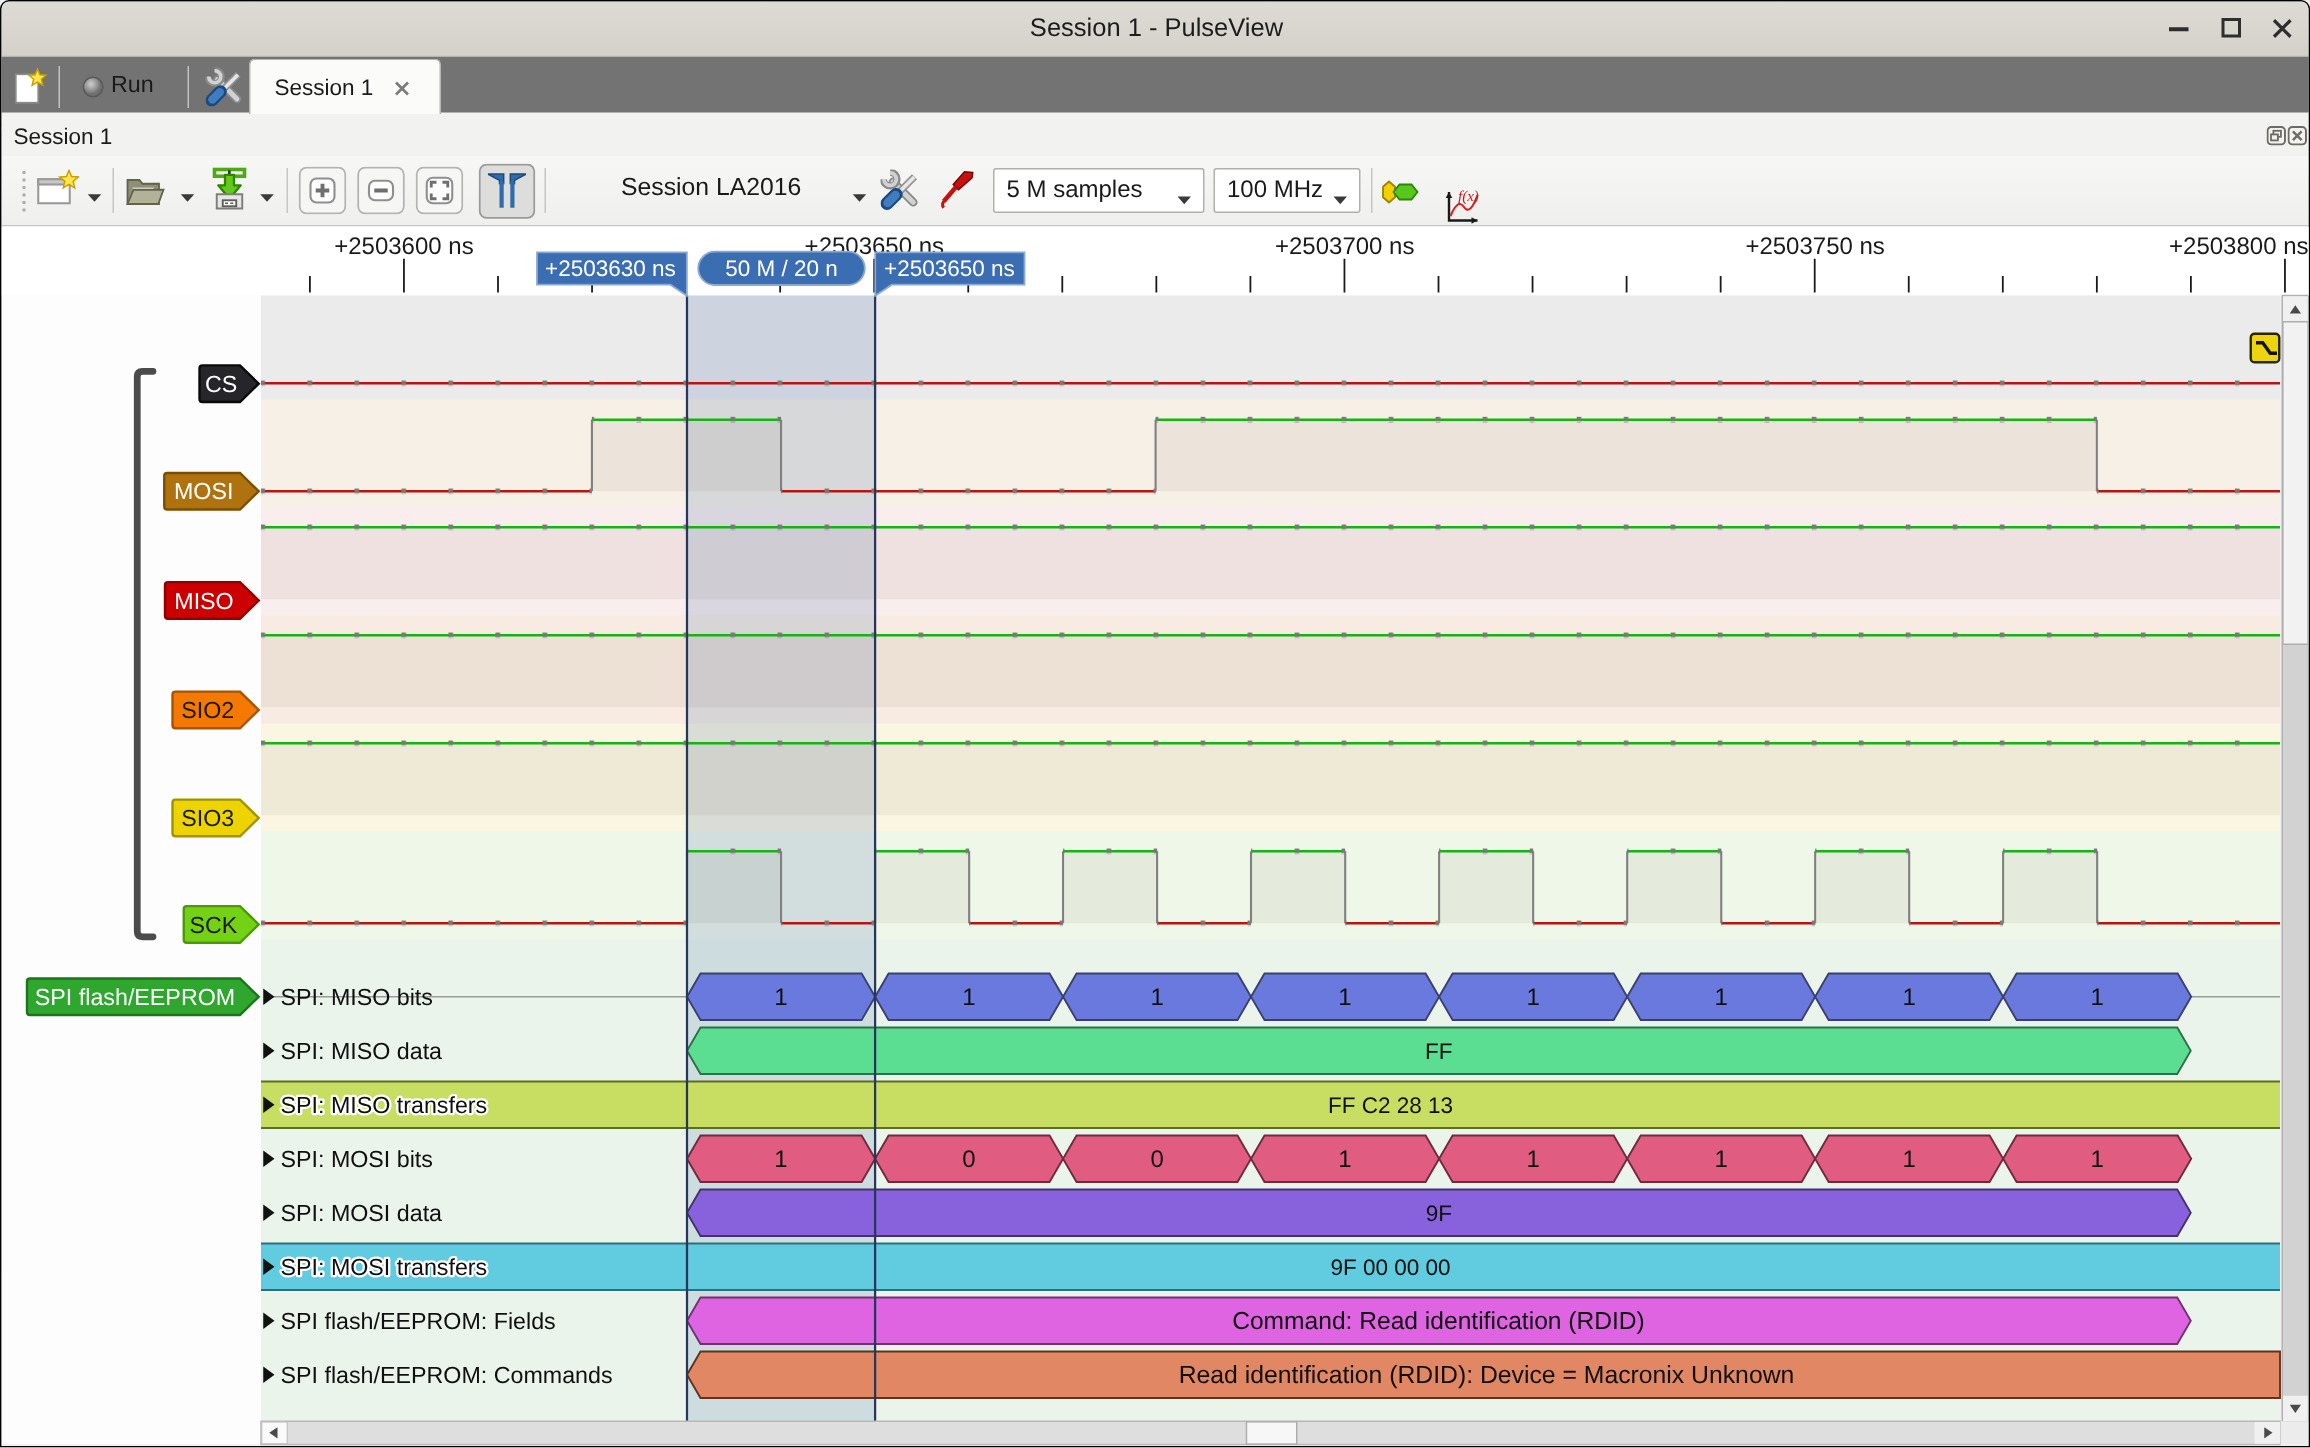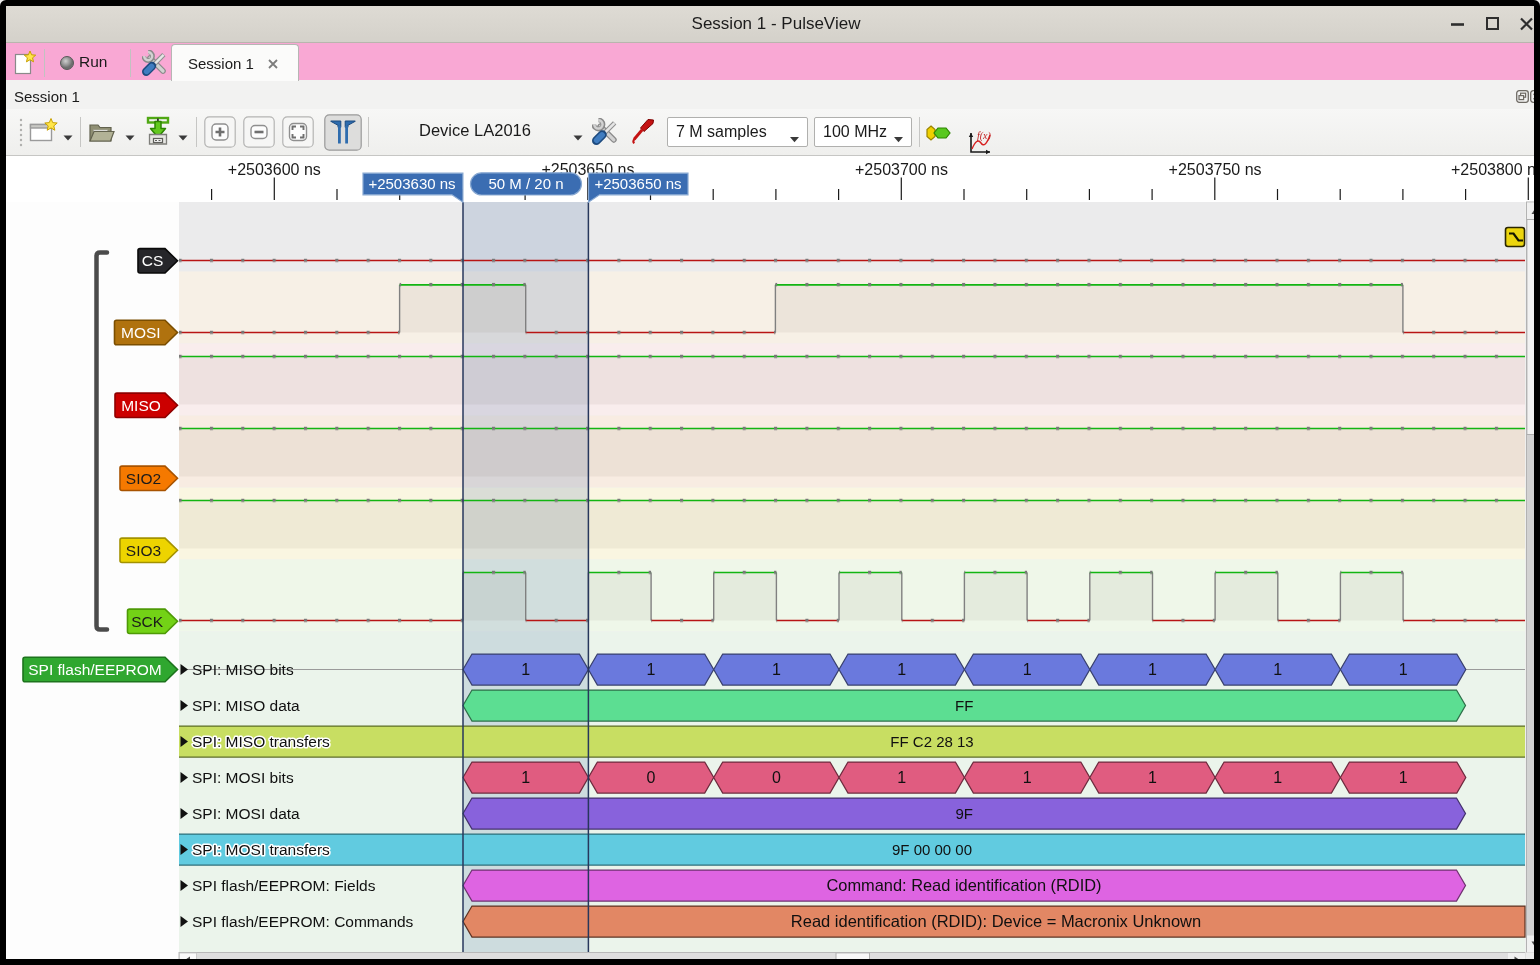--- a/index.html
+++ b/index.html
@@ -1,20 +1,20 @@
 <!DOCTYPE html>
 <html><head><meta charset="utf-8">
 <style>
 *{margin:0;padding:0;box-sizing:border-box}
 html,body{width:1540px;height:965px;overflow:hidden;font-family:"Liberation Sans",sans-serif;background:#efefee;-webkit-font-smoothing:antialiased}
-#win{position:relative;width:1540px;height:965px;border:6px solid #000000;border-radius:6px 6px 0 0;overflow:hidden}
+#win{position:relative;width:1540px;height:965px;border:1px solid #000000;border-radius:6px 6px 0 0;overflow:hidden}
 #titlebar{position:absolute;left:0;top:0;width:1540px;height:37px;background:linear-gradient(#dedbd4,#d4d1ca);border-bottom:1px solid #b9b5ae}
 #titlebar .t{position:absolute;left:0;right:0;top:8px;text-align:center;font-size:17px;color:#1c1c1c}
 .wb{position:absolute;top:0;height:37px;width:30px}
-#tabbar{position:absolute;left:0;top:37px;width:1540px;height:48px;background:#f9a8d4;border-bottom:1px solid #bbbbb9}
+#tabbar{position:absolute;left:0;top:37px;width:1540px;height:48px;background:#737373;border-bottom:1px solid #bbbbb9}
 .vsep{position:absolute;top:6px;height:28px;width:1px;background:#c2c2c0}
 #tab{position:absolute;left:165px;top:0.5px;width:128px;height:37.5px;z-index:3;background:#fbfbfa;border:1px solid #b6b6b4;border-bottom:none;border-radius:4px 4px 0 0;font-size:15px;color:#1a1a1a}
 #dockrow{position:absolute;left:0;top:74px;width:1540px;height:29px;background:#f2f2f1}
 #toolbar{position:absolute;left:0;top:103px;width:1540px;height:47px;background:linear-gradient(#f7f7f6,#efefed);border-bottom:1px solid #c6c6c4}
 .tsep{position:absolute;top:8px;height:30px;width:1px;background:#c6c6c4}
 .combo{position:absolute;top:8px;height:30px;background:#ffffff;border:1px solid #b0b0ae;border-radius:2px;font-size:16px;color:#1a1a1a}
 .combo .ca{position:absolute;right:7px;top:11px}
 .ic{position:absolute}
 .lbl{position:absolute;font-size:15px;color:#1a1a1a}
 #gutter{position:absolute;left:0;top:196px;width:173px;height:751px;background:#fdfdfd}
@@ -141,21 +141,21 @@
  <span class="ic" style="left:318px;top:5px"><svg width="38" height="37" viewBox="0 0 38 37" style="">
           <rect x="0.8" y="0.8" width="36.4" height="35.4" rx="4.5" fill="#dddddc" stroke="#9a9a9a" stroke-width="1.2"></rect>
           <g>
             <path d="M6.8,7 h10 v6.3 h-2.8 v-2 l-7.2,-4 Z" fill="#2e6cae" stroke="#1a4a80" stroke-width="1"></path>
             <rect x="14" y="12" width="2.8" height="17.5" fill="#2e6cae"></rect>
             <path d="M31.2,7 h-10 v6.3 h2.8 v-2 l7.2,-4 Z" fill="#2e6cae" stroke="#1a4a80" stroke-width="1"></path>
             <rect x="21.2" y="12" width="2.8" height="17.5" fill="#2e6cae"></rect>
           </g>
         </svg></span>
  <div class="tsep" style="left:362px"></div>
- <span class="lbl" style="left:413px;top:12px;font-size:16.5px">Device LA2016</span>
+ <span class="lbl" style="left:413px;top:12px;font-size:16.5px">Session LA2016</span>
  <span class="ic" style="left:566px;top:19px"><svg width="12" height="8" viewBox="0 0 12 8" style="">
           <path d="M1.5,1.5 h9 l-4.5,5 Z" fill="#3a3a3a"></path>
         </svg></span>
  <span class="ic" style="left:586px;top:9px"><svg width="27" height="27" viewBox="0 0 27 27" style="">
           <g transform="scale(1.0384615384615385)">
             <line x1="8" y1="8" x2="21" y2="21" stroke="#8a8a8a" stroke-width="5.6" stroke-linecap="round"></line>
             <line x1="8" y1="8" x2="21" y2="21" stroke="#d2d2d2" stroke-width="3.2" stroke-linecap="round"></line>
             <path d="M1.8,6.2 A4.4,4.4 0 1 0 6.2,1.8" fill="none" stroke="#8a8a8a" stroke-width="4.6"></path>
             <path d="M2.2,6.0 A4,4 0 1 0 6.0,2.2" fill="none" stroke="#d2d2d2" stroke-width="2.4"></path>
             <line x1="10" y1="16.5" x2="21.8" y2="4.7" stroke="#909090" stroke-width="4.6"></line>
@@ -163,21 +163,21 @@
             <line x1="4.2" y1="21.8" x2="10" y2="16" stroke="#1d4a7e" stroke-width="8.4" stroke-linecap="round"></line>
             <line x1="4.6" y1="21.4" x2="9.6" y2="16.4" stroke="#3f7cc0" stroke-width="5.6" stroke-linecap="round"></line>
           </g>
         </svg></span>
  <span class="ic" style="left:624px;top:9px"><svg width="26" height="28" viewBox="0 0 26 28" style="">
           <path d="M23.5,2 l-5.5,-0.5 -7.5,8.5 3.5,3.5 9,-8 Z" fill="#c41212" stroke="#7e0000" stroke-width="1"></path>
           <path d="M12.2,11.8 L4.2,21.2" stroke="#c41212" stroke-width="3"></path>
           <path d="M4.5,20.8 q-2.2,2.6 -0.3,4.6" fill="none" stroke="#c41212" stroke-width="2"></path>
         </svg></span>
  <div class="combo" style="left:661px;width:141px">
-        <span style="position:absolute;left:8px;top:5px">7 M samples</span>
+        <span style="position:absolute;left:8px;top:5px">5 M samples</span>
         <span class="ca"><svg width="11" height="7" viewBox="0 0 11 7" style="">
             <path d="M1,1 h9 l-4.5,5.2 Z" fill="#3a3a3a"></path>
           </svg></span>
       </div>
  <div class="combo" style="left:808px;width:98px">
         <span style="position:absolute;left:8px;top:5px">100 MHz</span>
         <span class="ca"><svg width="11" height="7" viewBox="0 0 11 7" style="">
             <path d="M1,1 h9 l-4.5,5.2 Z" fill="#3a3a3a"></path>
           </svg></span>
       </div>

